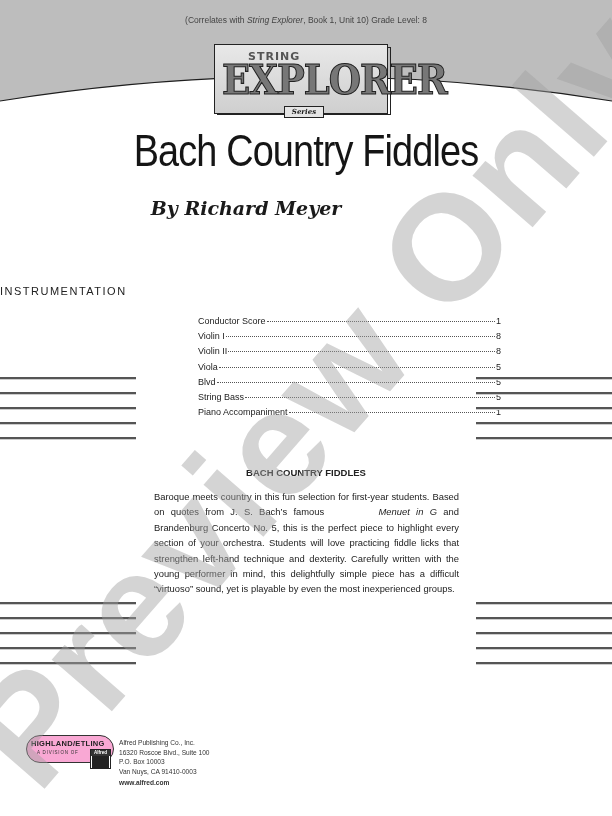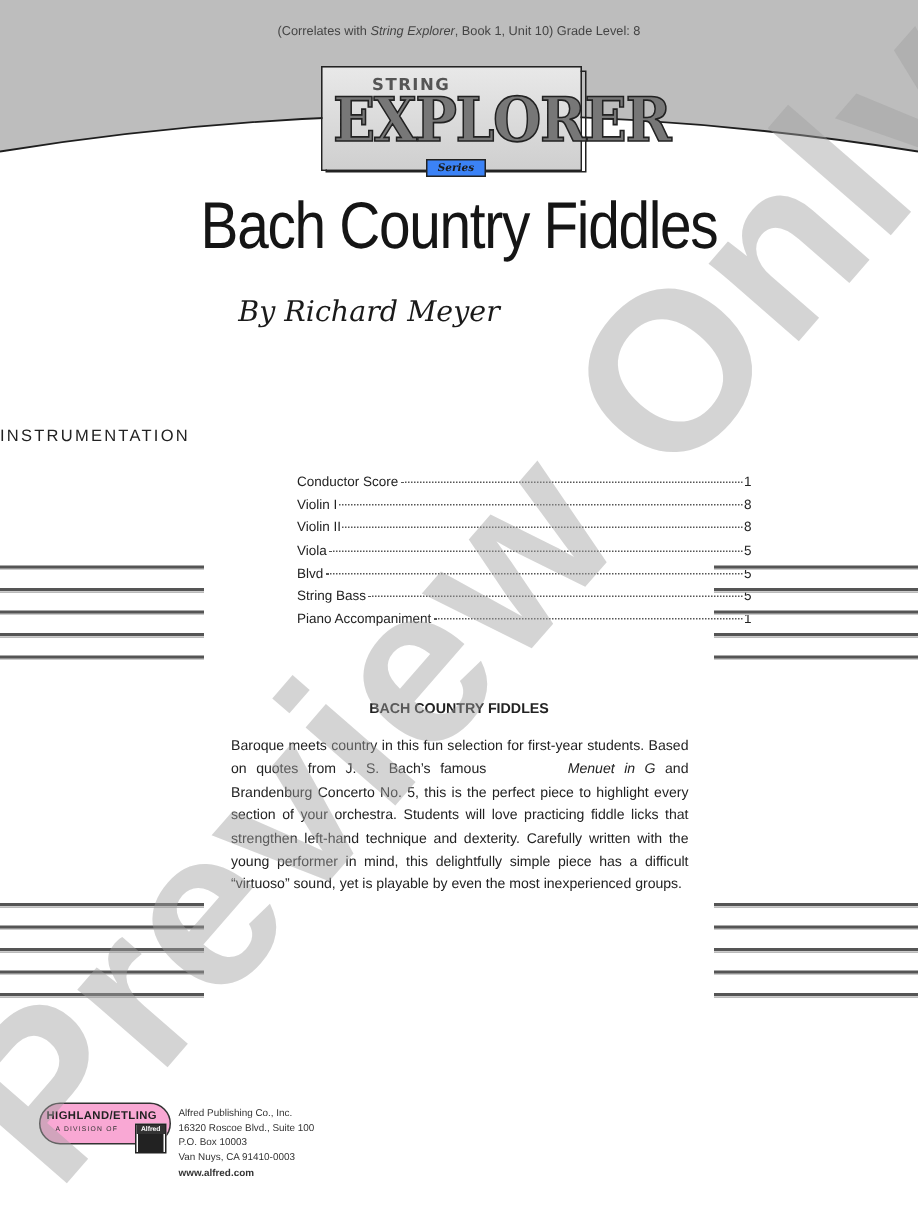--- a/index.html
+++ b/index.html
@@ -31,33 +31,33 @@
   }
   .logo .explorer {
     position: absolute; left: 8px; top: 14px; width: 164px; text-align: center;
     font-family: "DejaVu Serif", serif; font-size: 37px; font-weight: bold;
     letter-spacing: -1px; color: #777;
     -webkit-text-stroke: 1px #222;
     transform: scaleY(1.1);
   }
   .logo .series {
     position: absolute; left: 70px; top: 62px; width: 38px; height: 10px;
-    border: 1px solid #222; background: #3b82f6; text-align: center;
+    border: 1px solid #222; background: #e5e5e5; text-align: center;
     font-size: 7px; font-style: italic; font-weight: bold; line-height: 10px;
     font-family: "DejaVu Serif", serif;
   }
   .title {
     position: absolute; top: 126px; left: 0; width: 612px; text-align: center;
     font-family: "Liberation Sans Narrow", "Liberation Sans", sans-serif;
     font-size: 44px; color: #151515; letter-spacing: -1px;
     transform: scaleX(0.86); transform-origin: center;
   }
   .byline {
     position: absolute; top: 197px; left: 0; width: 492px; text-align: center;
-    font-family: "DejaVu Serif", serif; font-style: italic; font-weight: normal;
+    font-family: "DejaVu Serif", serif; font-style: italic; font-weight: bold;
     font-size: 19px; color: #1a1a1a;
   }
   .instr-heading {
     position: absolute; top: 285px; left: 0; width: 612px; 
     font-size: 11px; letter-spacing: 1.5px; color: #222;
   }
   .instr-list {
     position: absolute; left: 154px; top: 316px; width: 303px; margin-left: 44px;
   }
   .instr-row {

